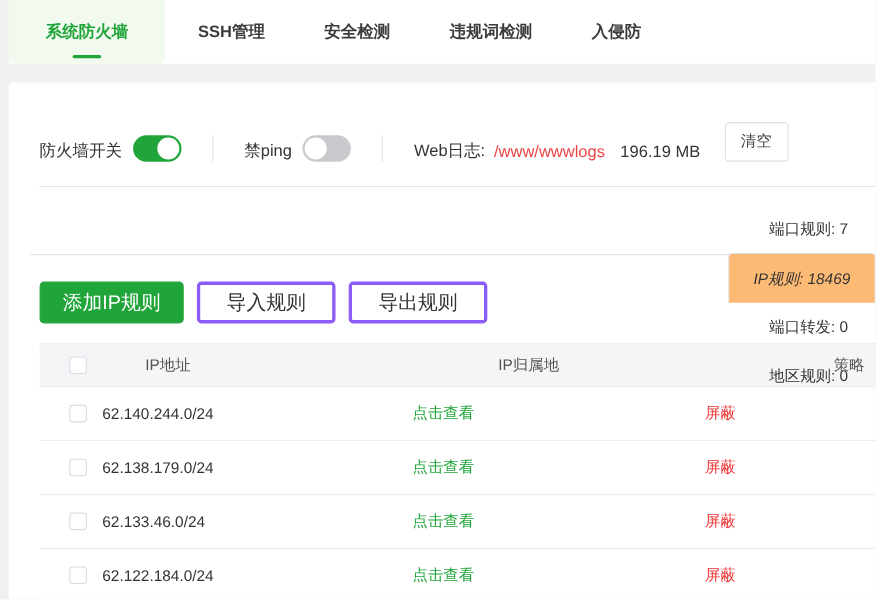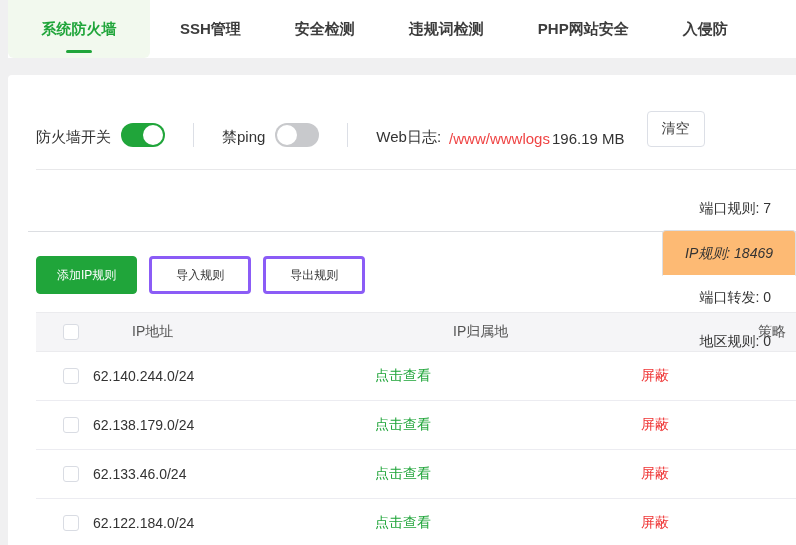--- a/index.html
+++ b/index.html
@@ -34,40 +34,40 @@
   .switch-row { display:flex; align-items:flex-end; padding:36px 0 22px 28px; }
   .switch-label { font-size:15px; color:#333; }
   .toggle { width:44px; height:24px; border-radius:12px; position:relative; margin-left:10px; cursor:pointer; flex:none; }
   .toggle.on  { background:#20a53a; }
   .toggle.off { background:#c8c9cc; }
   .knob { position:absolute; top:2px; width:20px; height:20px; border-radius:50%; background:#fff; }
   .toggle.on  .knob { left:22px; }
   .toggle.off .knob { left:2px; }
   .sep { width:1px; height:24px; background:#dcdfe6; margin:0 28px; }
   .weblog-path { color:#ef4444; margin-left:8px; font-size:15px; }
-  .weblog-size { color:#333; margin-left:2px; font-size:15px; }
+  .weblog-size { color:#333; margin-left:14px; font-size:15px; }
   .btn-clear {
     margin-left:22px; background:#fff; border:1px solid #dcdfe6; border-radius:4px;
     padding:8px 14px; font-size:14px; color:#444; cursor:pointer;
     font-family:inherit;
   }
   .divider-h { height:1px; background:#e8e8ea; margin-left:28px; }
 
   
   .rule-tabs { display:flex; align-items:flex-end; height:46px; margin:16px 0 0 20px; border-bottom:1px solid #dcdee2;flex-direction:column; }
   .rule-tab { padding:0 25px; line-height:44px; font-size:14px; color:#333; cursor:pointer; white-space:nowrap; }
   .rule-tab.active {
     background:#fdba74; border:1px solid #dcdee2; border-bottom:1px solid #fff;
     margin-bottom:-1px; height:46px; line-height:44px;
     border-radius:4px 4px 0 0; padding:0 22px;font-style:italic;
   }
 
   
   .toolbar { display:flex; gap:12px; margin:24px 0 0 28px; }
-  .btn { height:38px; border-radius:4px; font-size:12px; cursor:pointer; font-family:inherit; }
+  .btn { height:38px; border-radius:4px; font-size:18px; cursor:pointer; font-family:inherit; }
   .btn-green { background:#20a53a; border:1px solid #20a53a; color:#fff; padding:0 20px; }
   .btn-plain { background:#fff; border:3px solid #8b5cf6; color:#333; padding:0 24px; }
 
   
   .table { margin:18px 0 0 28px; }
   .thead, .trow {
     display:grid; grid-template-columns:57px 282px 266px 1fr; align-items:center;
   }
   .thead {
     height:40px; background:#f5f5f7; color:#555; font-size:14px;
@@ -90,23 +90,20 @@
       <span class="active-underline"></span>
     </div>
     <div class="topnav-tab inactive first-inactive">
       <span>SSH管理</span>
     </div>
     <div class="topnav-tab inactive">
       <span>安全检测</span>
     </div>
     <div class="topnav-tab inactive">
       <span>违规词检测</span>
-    </div>
-    <div class="topnav-tab inactive">
-      <span>PHP网站安全</span>
     </div>
     <div class="topnav-tab inactive">
       <span>入侵防</span>
     </div>
   </div>
 
   <div class="gap"></div>
 
   <div class="card">
 

